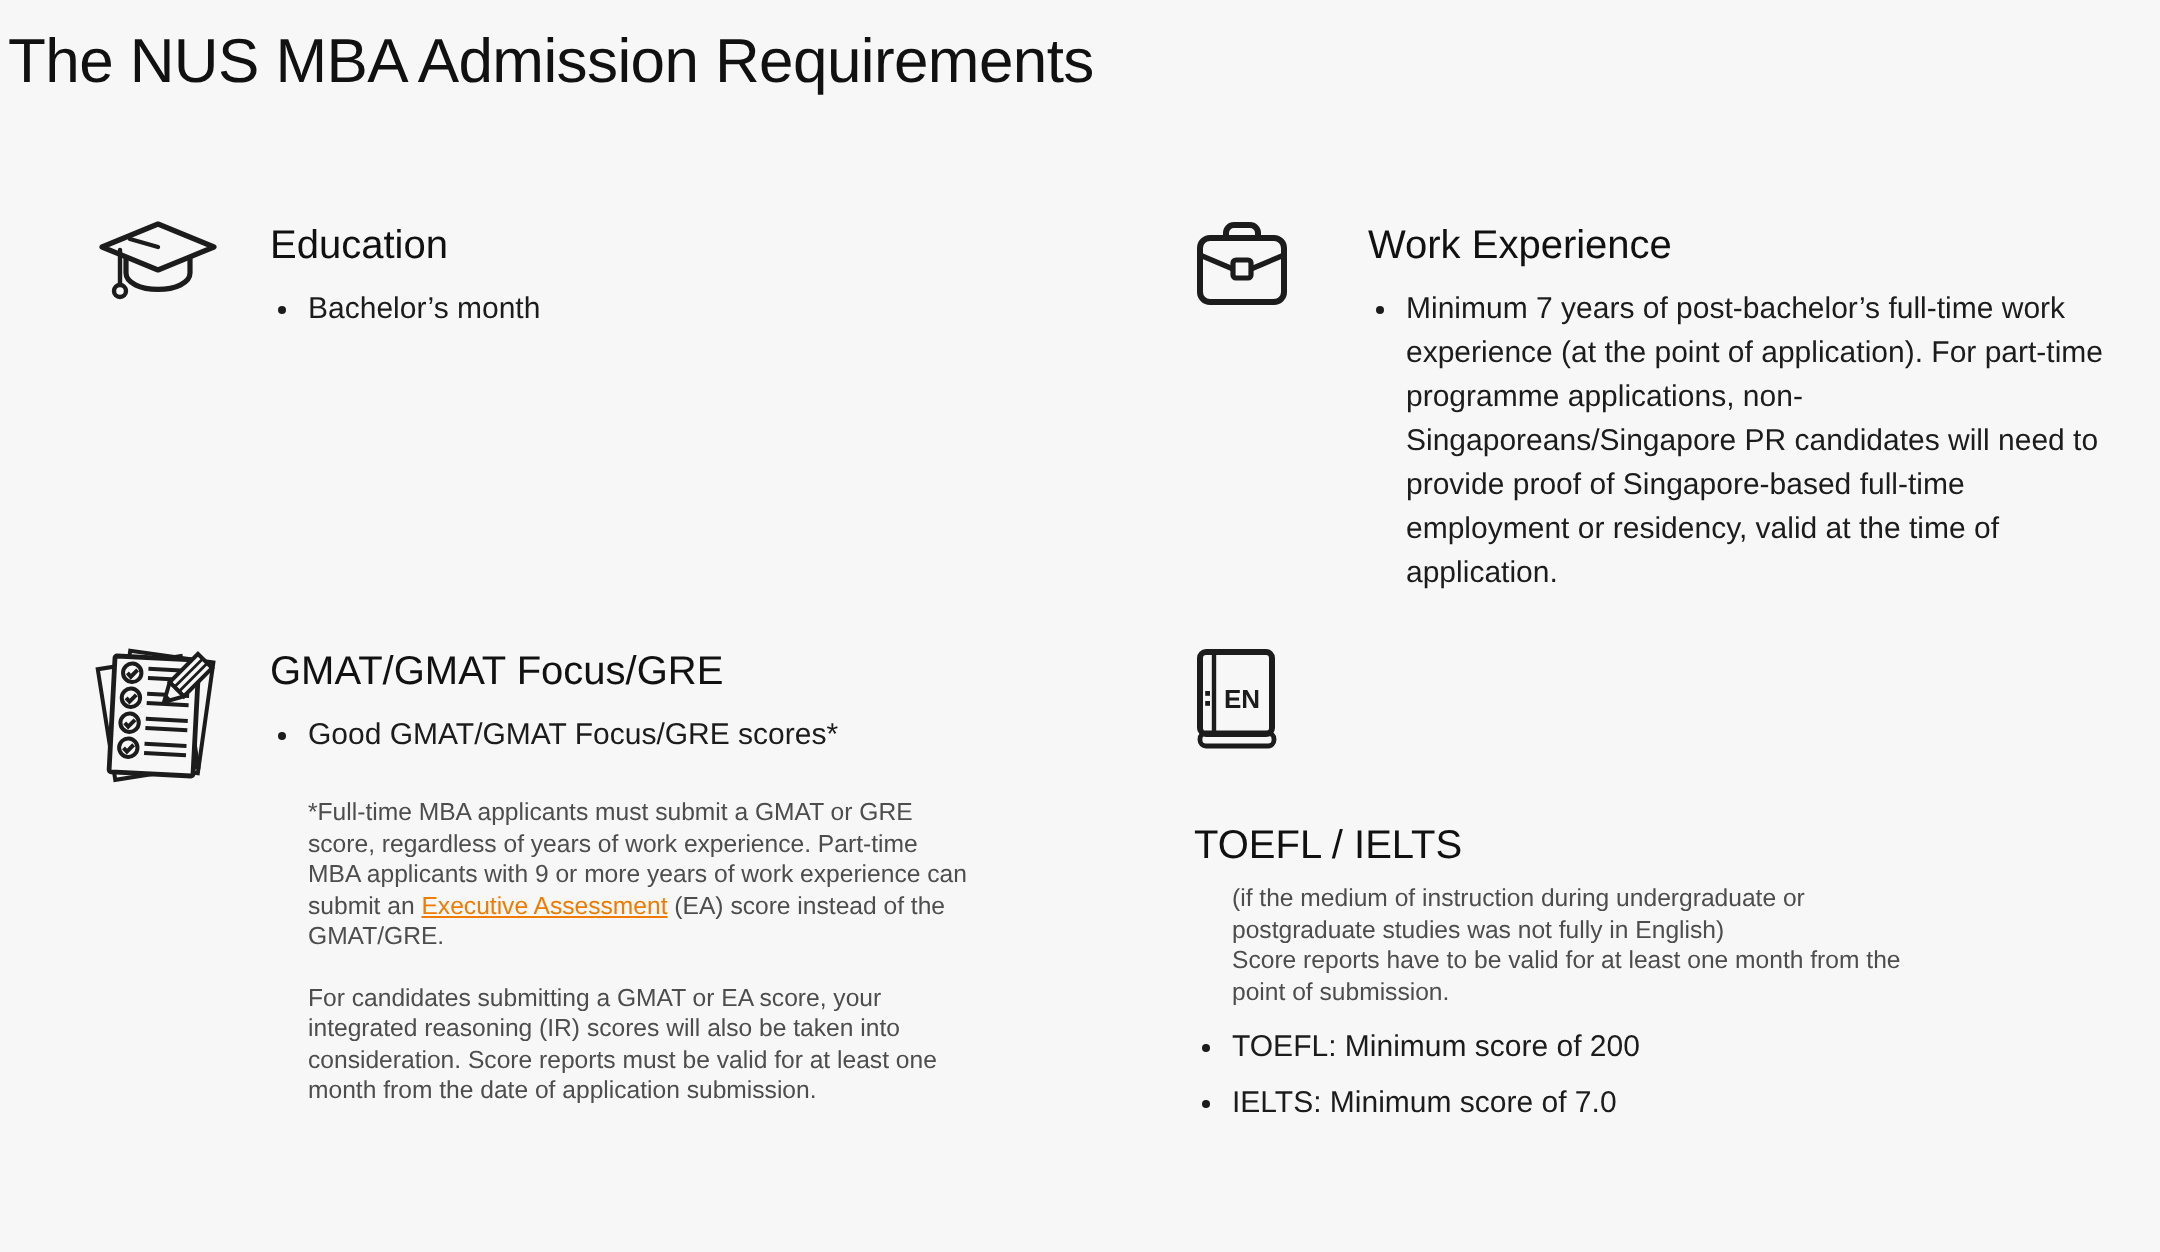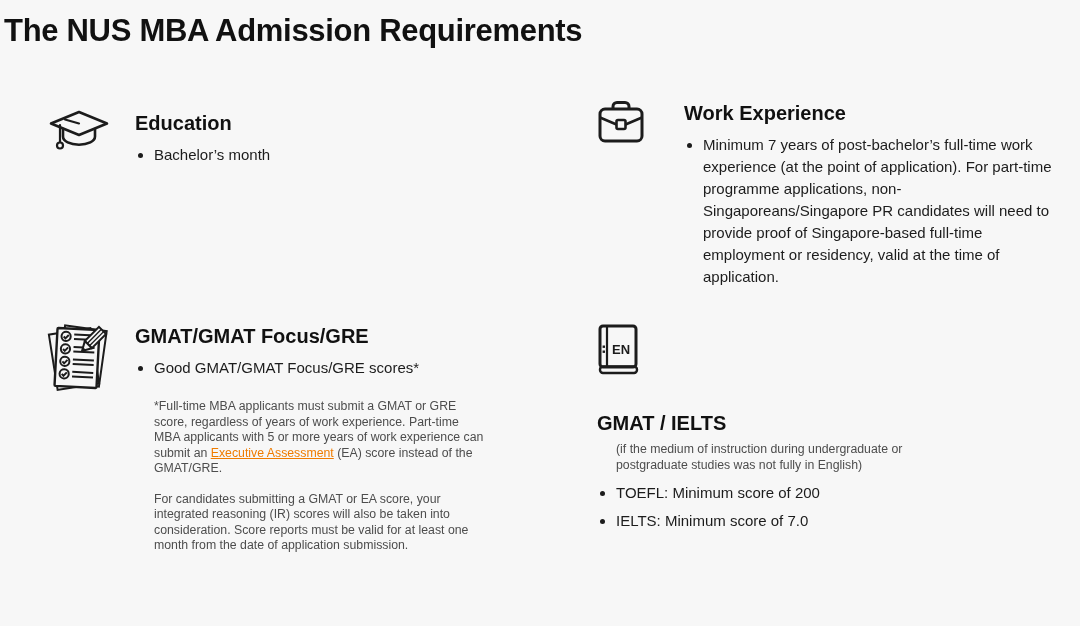--- a/index.html
+++ b/index.html
@@ -10,34 +10,34 @@
     background: var(--bg, #f7f7f7);
     font-family: "Liberation Sans", "DejaVu Sans", sans-serif;
     overflow: hidden;
   }
   .page-title {
     position: absolute;
     left: 4px;
     top: 13px;
     margin: 0;
     font-size: 31px;
-    font-weight: 700;
+    font-weight: 400;
     letter-spacing: -0.3px;
     color: var(--heading, #111);
   }
   .card { position: absolute; display: flex; }
   .icon-col { flex: 0 0 87px; }
   .icon { display: inline-block; }
   .icon svg { stroke: var(--icon, #1c1c1c); color: var(--icon, #1c1c1c); display: block; }
   .content { flex: 1; min-width: 0; }
   .section-heading {
     margin: 0;
     padding-top: 4px;
     font-size: 20px;
-    font-weight: 700;
+    font-weight: 400;
     line-height: 24px;
     color: var(--heading, #111);
   }
   ul.bullets {
     margin: 9px 0 0 0;
     padding-left: 19px;
     font-size: 15px;
     line-height: 22px;
     color: var(--body, #1c1c1c);
   }
@@ -58,21 +58,21 @@
     color: var(--fine, #4d4d4d);
   }
   .toefl-bullets { margin-top: 12px; }
   a.inline-link {
     color: var(--accent, #ef7c00);
     text-decoration: underline;
     cursor: pointer;
   }
   
   .sec-education { left: 48px;  top: 107px; width: 460px; }
-  .sec-work      { left: 597px; top: 97px; width: 468px; }
+  .sec-work      { left: 597px; top: 107px; width: 468px; }
   .sec-gmat      { left: 48px;  top: 320px; width: 462px; }
   .sec-toefl     { left: 597px; top: 320px; width: 468px; flex-direction: column; }
   .sec-education .icon { margin-top: 3px; }
   .sec-work .icon      { margin-top: 3px; margin-left: 1px; }
   .sec-gmat .icon      { margin-top: 1px; margin-left: -3px; }
   .sec-toefl .icon     { margin-top: 4px; }
 </style>
 </head>
 <body>
 
@@ -161,43 +161,44 @@
           </g>
         </svg>
       </span>
     </div>
     <div class="content">
       <h2 class="section-heading">GMAT/GMAT Focus/GRE</h2>
       <ul class="bullets">
         <li>Good GMAT/GMAT Focus/GRE scores*</li>
       </ul>
       <div class="fine-wrap">
-        <p class="fine"><span>*Full-time MBA applicants must submit a GMAT or GRE score, regardless of years of work experience. Part-time MBA applicants with 5 or more years of work experience can submit an </span><a class="inline-link" href="#">Executive Assessment</a><span> (EA) score instead of the GMAT/GRE.</span></p>
+        <p class="fine"><span>*Full-time MBA applicants must submit a GMAT or GRE score, regardless of years of work experience. Part-time MBA applicants with 9 or more years of work experience can submit an </span><a class="inline-link" href="#">Executive Assessment</a><span> (EA) score instead of the GMAT/GRE.</span></p>
         <p class="fine">For candidates submitting a GMAT or EA score, your integrated reasoning (IR) scores will also be taken into consideration. Score reports must be valid for at least one month from the date of application submission.</p>
       </div>
     </div>
   </section>
 
   <section class="card sec-toefl">
     <div class="icon-col">
       <span class="icon">
         <svg width="42" height="52" viewBox="0 0 42 52" fill="none">
           <rect x="3" y="2" width="36" height="41" rx="3" stroke-width="3"></rect>
           <line x1="10" y1="3" x2="10" y2="42.5" stroke-width="2.2"></line>
           <rect x="5.6" y="21.5" width="2.4" height="2.4" fill="currentColor" stroke="none"></rect>
           <rect x="5.6" y="26.5" width="2.4" height="2.4" fill="currentColor" stroke="none"></rect>
           <text x="24" y="30" text-anchor="middle" font-size="13" font-weight="bold" font-family="Liberation Sans, sans-serif" fill="currentColor" stroke="none">EN</text>
           <rect x="3" y="42.5" width="37" height="6.5" rx="3" stroke-width="2.4"></rect>
         </svg>
       </span>
     </div>
     <div class="content">
-      <h2 class="section-heading">GMAT / IELTS</h2>
+      <h2 class="section-heading">TOEFL / IELTS</h2>
       <div class="note">
         <div>(if the medium of instruction during undergraduate or postgraduate studies was not fully in English)</div>
+        <div>Score reports have to be valid for at least one month from the point of submission.</div>
       </div>
       <ul class="bullets toefl-bullets">
         <li>TOEFL: Minimum score of 200</li>
         <li>IELTS: Minimum score of 7.0</li>
       </ul>
     </div>
   </section>
 
 </div>
 

